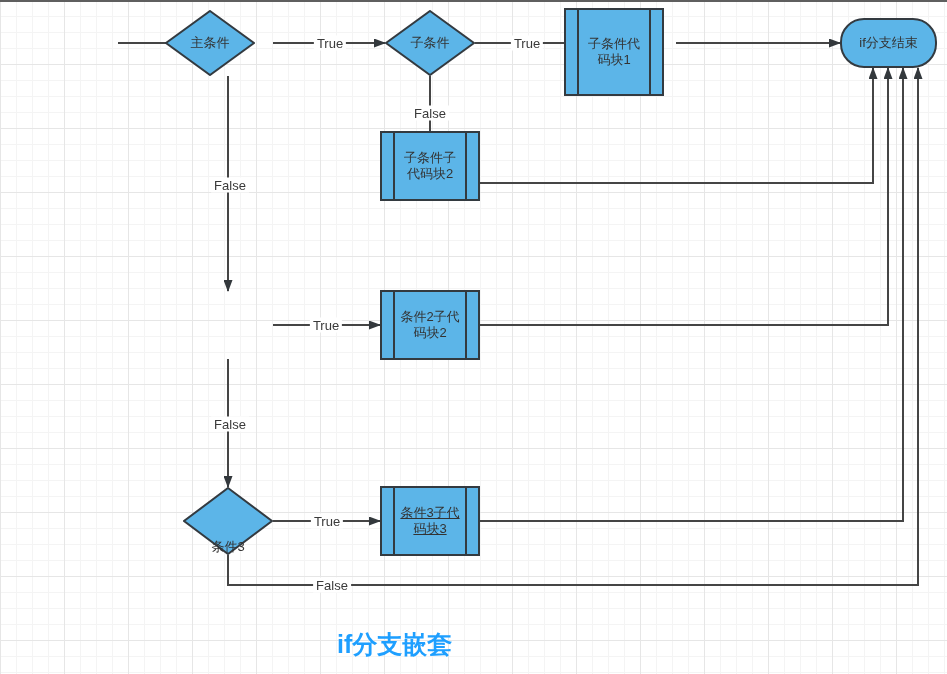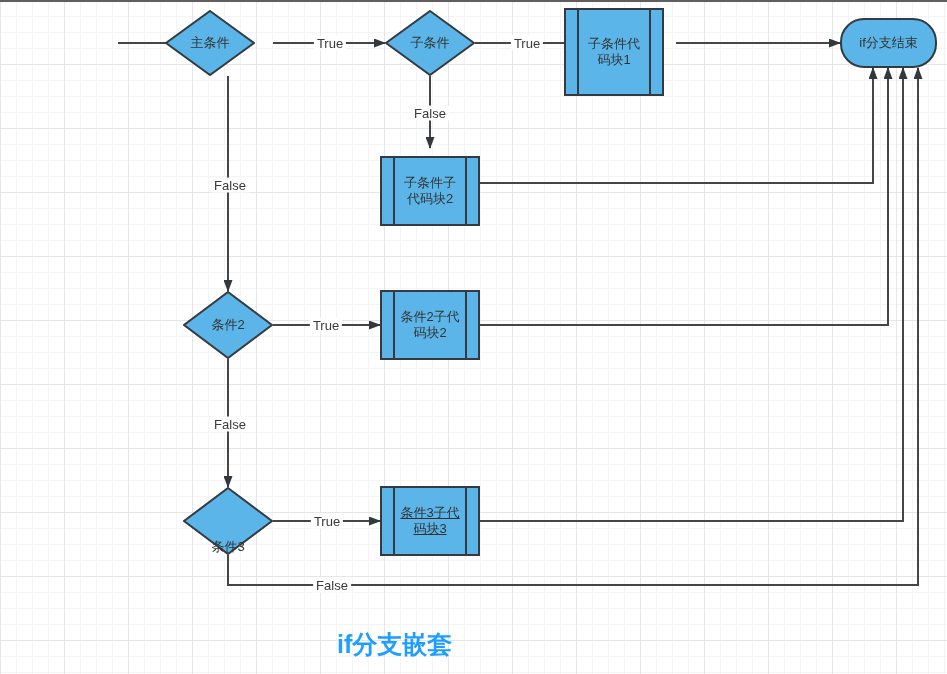--- a/index.html
+++ b/index.html
@@ -103,32 +103,26 @@
   <div class="node pp" style="left:544px;top:8px;width:100px;height:88px;margin-left:20px;">
     <span class="bar left"></span>
     <span class="bar right"></span>
     <span class="lbl">子条件代码块1</span>
   </div>
 
   <div class="node terminator" style="left:840px;top:18px;width:97px;height:50px;text-align:center;">
     <span class="lbl">if分支结束</span>
   </div>
 
-  <div class="node pp" style="left:380px;top:156px;width:100px;height:70px;">
+  <div class="node pp" style="left:380px;top:131px;width:100px;height:70px;">
     <span class="bar left"></span>
     <span class="bar right"></span>
     <span class="lbl">子条件子代码块2</span>
   </div>
 
-  <div class="node diamond" style="left:183px;top:291px;width:90px;height:68px;">
-    <svg viewBox="0 0 90 68" preserveAspectRatio="none">
-      <polygon points="45,1 89,34 45,67 1,34"></polygon>
-    </svg>
-    <span class="lbl">条件2</span>
-  </div>
 
   <div class="node pp" style="left:380px;top:290px;width:100px;height:70px;">
     <span class="bar left"></span>
     <span class="bar right"></span>
     <span class="lbl">条件2子代码块2</span>
   </div>
 
   <div class="node diamond" style="left:183px;top:487px;width:90px;height:68px;align-items:flex-end;">
     <svg viewBox="0 0 90 68" preserveAspectRatio="none">
       <polygon points="45,1 89,34 45,67 1,34"></polygon>

